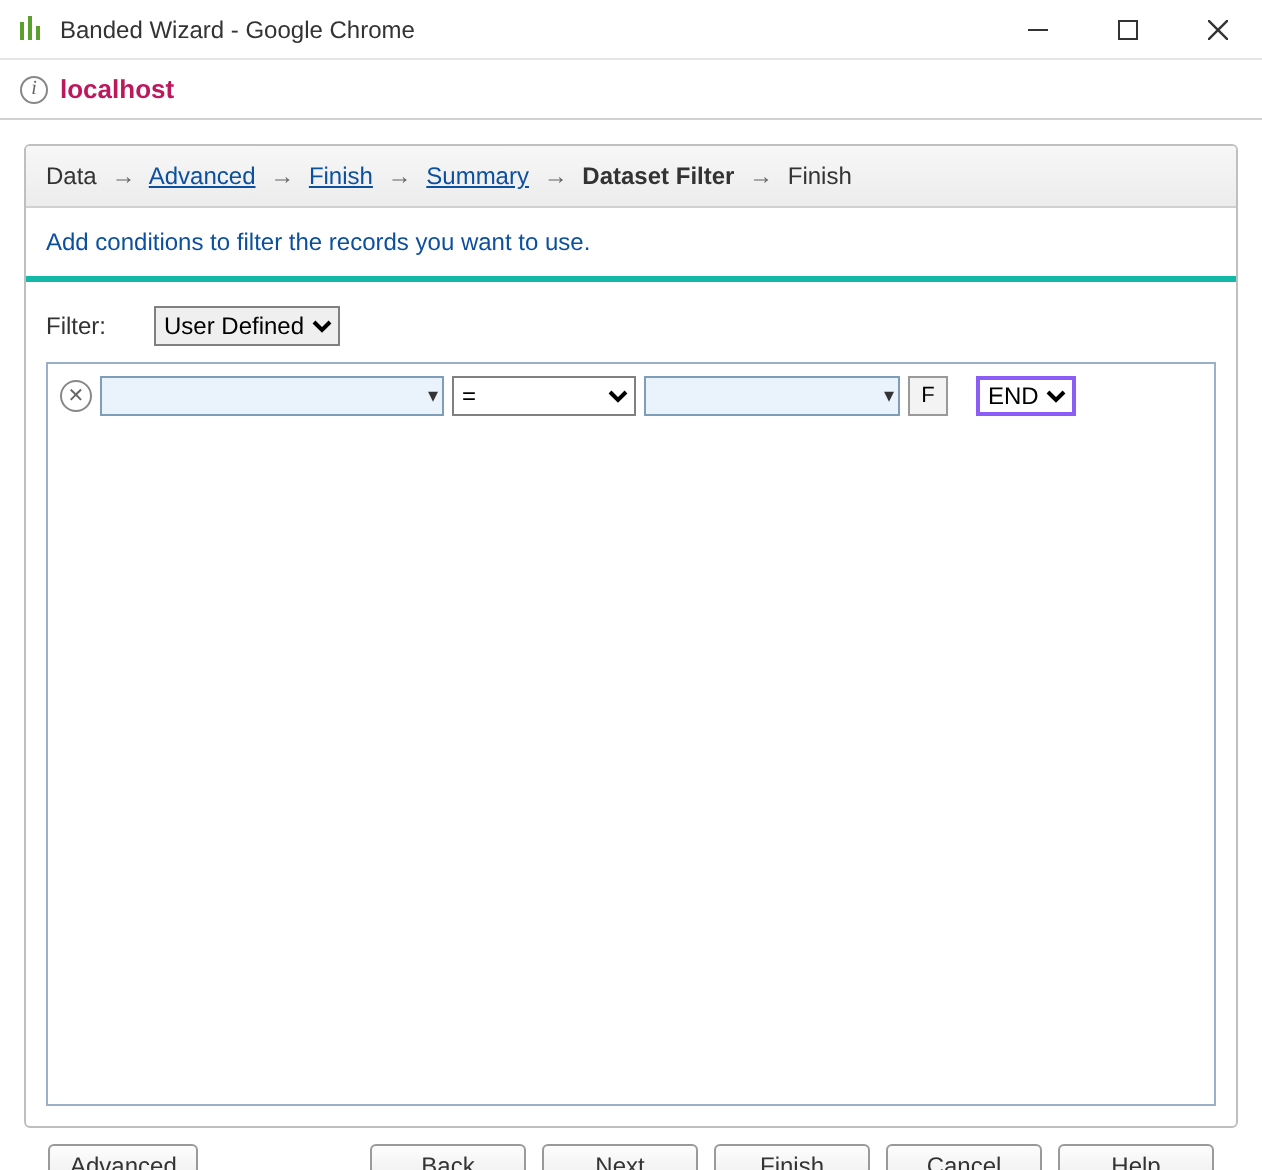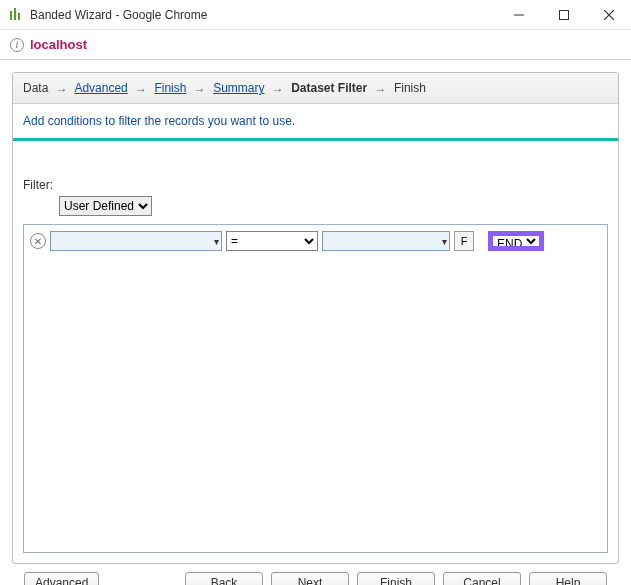--- a/index.html
+++ b/index.html
@@ -59,29 +59,28 @@
     .crumb-current { font-weight: bold; color:#333; }
     .crumb-inactive { color:#333; }
     .crumb-arrow { color:#666; margin: 0 4px; }
     .instruction {
       padding: 10px;
       color: #0b4f9e;
       border-bottom: 3px solid #14b8a6;
     }
     .filter-area {
       padding: 12px 10px 8px 10px;
-      display:flex; align-items:center; gap:6px;
+      display:flex; align-items:center; gap:24px;
       color:#333;
     }
     .filter-area select {
       font-size:12px;
       border:1px solid #808080;
       background:#efefef;
       height:20px;
-      margin-top:43px;
     }
     .grid {
       flex:1 1 auto;
       margin: 0 10px 10px 10px;
       border:1px solid #98b1c9;
       background:#fff;
       overflow:auto;
     }
     .row1 {
       display:flex; align-items:center;
@@ -98,21 +97,21 @@
       border:1px solid #7e9db9;
       background:#eaf2fb;
       display:flex; align-items:center; justify-content:flex-end;
       padding-right:2px;
     }
     .combo .chev { color:#333; font-size:10px; }
     .combo-field { width:172px; }
     .combo-op { width:92px; background:#fff; border:1px solid #808080; font-size:12px; height:20px; }
     .combo-val { width:128px; }
     .fbtn { height:20px; width:20px; border:1px solid #9a9a9a; background:#f3f3f3; font-size:11px; cursor:pointer; }
-    .end-sel { margin-left:10px; font-size:12px; border:5px solid #8b5cf6; background:#fff; height:20px; }
+    .end-sel { margin-left:10px; font-size:12px; border:2px solid #8b5cf6; background:#fff; height:20px; }
     .footer {
       padding-top: 8px;
       display:flex; align-items:center;
     }
     .btn {
       border:1px solid #9a9a9a;
       background: linear-gradient(#fdfdfd,#ececec);
       border-radius:3px;
       height:22px;
       font-size:12px;

